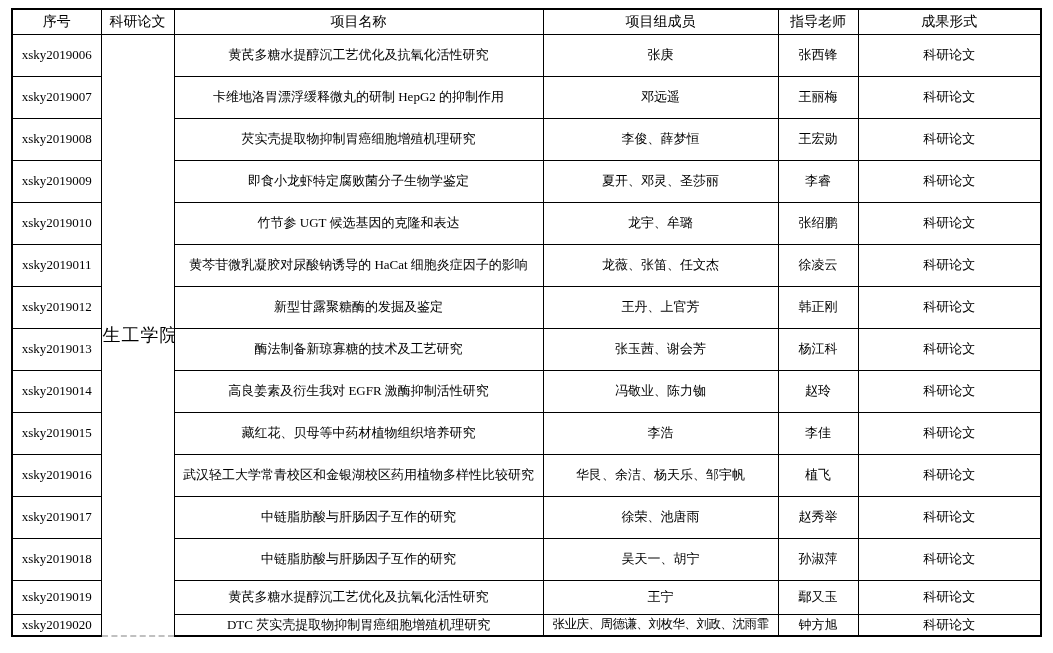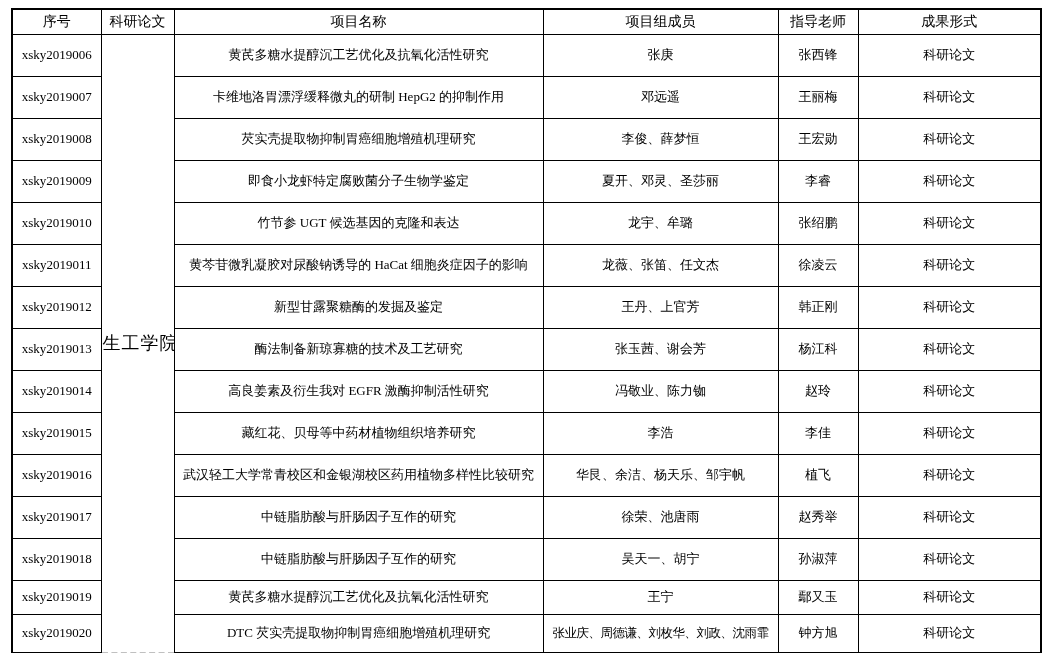--- a/index.html
+++ b/index.html
@@ -26,21 +26,21 @@
     white-space: nowrap;
     overflow: hidden;
     padding: 0 1px;
     font-size: 13px;
     font-weight: normal;
   }
   thead tr { height: 25px; }
   thead th { font-size: 14px; margin-top: 17px; }
   tr.row-normal { height: 42px; }
   tr.row-short  { height: 34px; }
-  tr.row-shorter{ height: 39px; }
+  tr.row-shorter{ height: 22px; }
   tbody tr:last-child td { border-bottom: 2px solid #000; }
   td.college-cell {
     border-bottom: 2px dashed #c0c0c0;
     font-size: 18px;
     letter-spacing: 1px;
   }
   td.members-cell-tight { font-size: 12.5px; letter-spacing: -0.5px; }
 </style>
 </head>
 <body>

